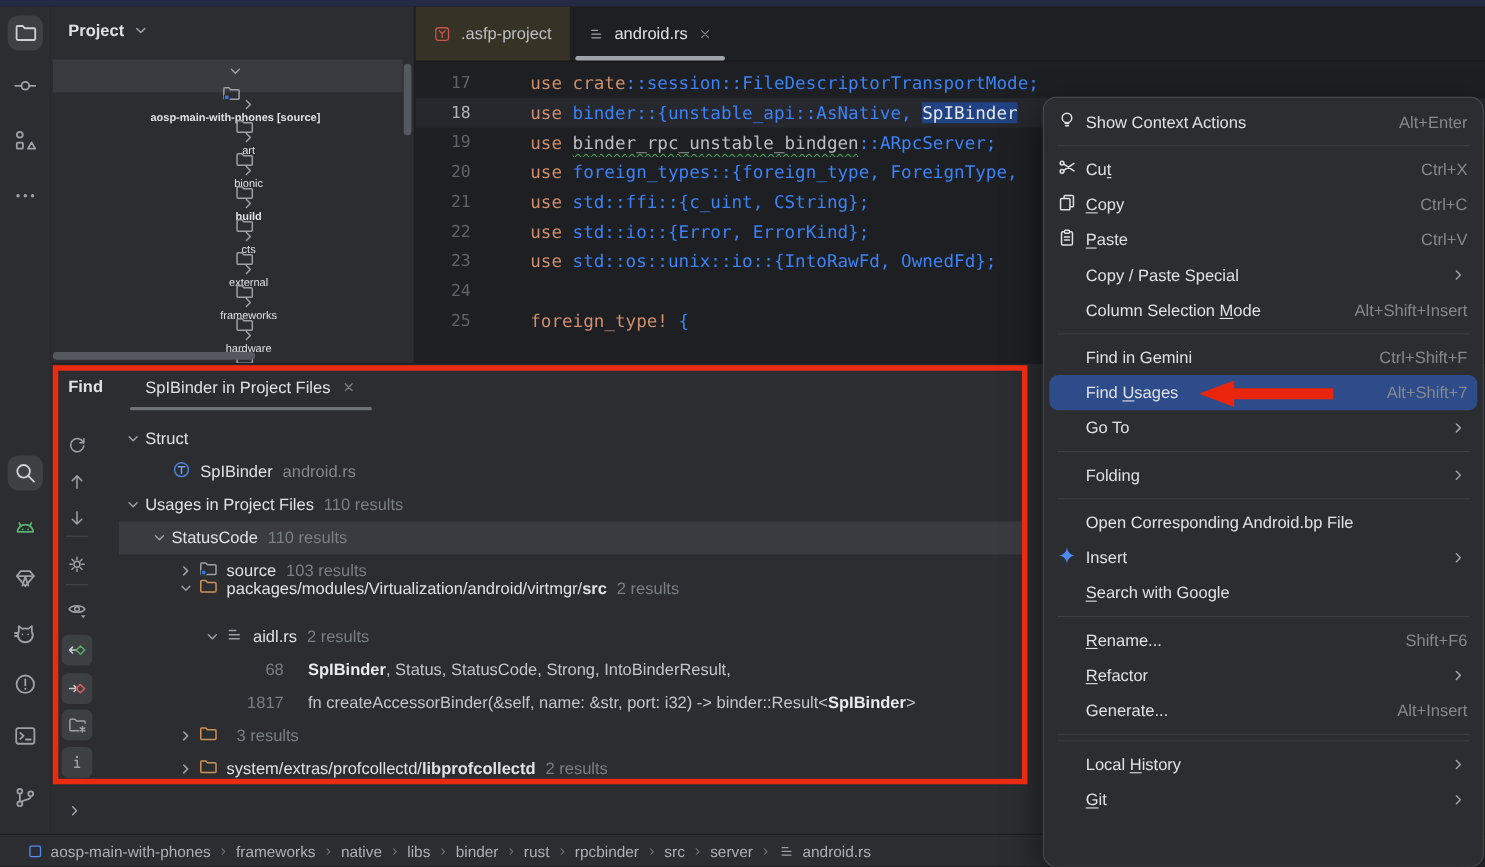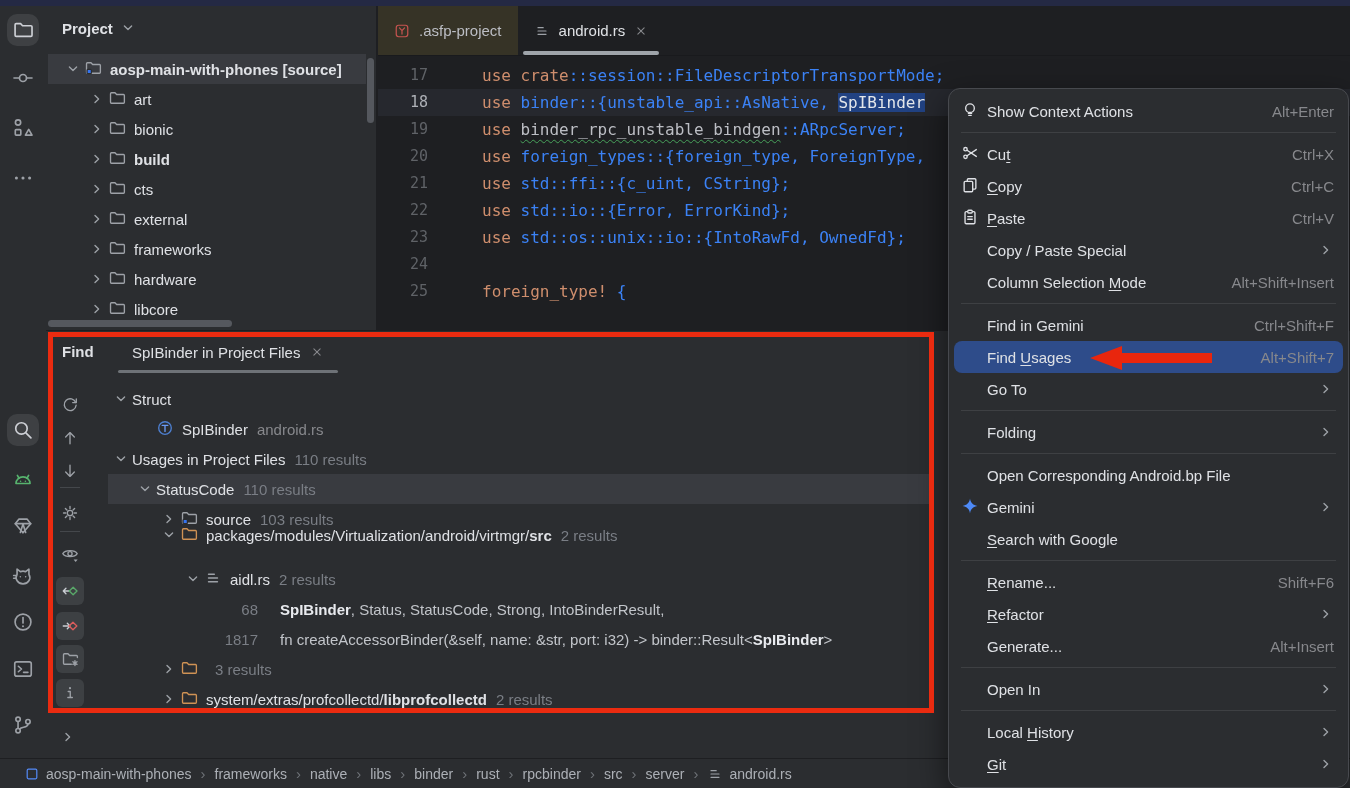--- a/index.html
+++ b/index.html
@@ -15,21 +15,21 @@
   
   .activity-bar{position:absolute;left:0;top:6px;bottom:30px;width:46px;background:#2b2d30;border-right:1px solid #1e1f22;}
   .ab-btn{position:absolute;left:7px;width:32px;height:32px;border-radius:10px;display:flex;align-items:center;justify-content:center;}
   .ab-btn.sel{background:#3e4043;}
   .ab-btn.sel .icon{color:#ced0d6;}
 
   
   .project-panel{position:absolute;left:46px;top:6px;width:332px;height:324px;background:#2b2d30;border-right:2px solid #1e1f22;box-sizing:border-box;overflow:hidden;}
   .pp-header{height:44px;display:flex;align-items:center;gap:7px;padding-left:16px;font-size:15px;font-weight:700;color:#dfe1e5;}
   .pp-header .icon svg{width:16px;height:16px}
-  .tree-row{position:absolute;left:0;right:10px;height:30px;display:flex;align-items:center;font-size:15px;white-space:nowrap;}
+  .tree-row{position:absolute;left:0;right:10px;height:30px;display:flex;align-items:center;font-size:10px;white-space:nowrap;flex-direction:column;}
   .tree-row .chev{width:22px;flex:0 0 22px;}
   .tree-row .ric{width:26px;flex:0 0 26px;}
   .tree-row .lbl{color:#dfe1e5;}
   .tree-row .lbl.b{font-weight:700;}
   .sel-stripe{position:absolute;background:#393b40;}
   .sb-v{position:absolute;right:2px;top:52px;width:7px;height:65px;border-radius:4px;background:#55585e;}
   .sb-h{position:absolute;left:2px;bottom:3px;width:184px;height:7px;border-radius:4px;background:#55585e;}
 
   
   .tab-bar{position:absolute;left:378px;top:6px;right:0;height:50px;background:#1e1f22;display:flex;border-bottom:1px solid #191a1d;box-sizing:border-box;}
@@ -760,21 +760,21 @@
       <div class="menu-sep"></div>
       <div class="mi">
         <span class="mi-icon"></span>
         <span class="mi-label">Open Corresponding Android.bp File</span>
         <span class="mi-right"></span>
       </div>
       <div class="mi">
         <span class="mi-icon"><svg viewBox="0 0 20 20" fill="none" stroke="currentColor" stroke-width="1.5" stroke-linecap="round" stroke-linejoin="round">
             <path d="M10 1.8C10.5 6.3 13.7 9.5 18.2 10 13.7 10.5 10.5 13.7 10 18.2 9.5 13.7 6.3 10.5 1.8 10 6.3 9.5 9.5 6.3 10 1.8z" fill="#4e8af7" stroke="none"></path>
           </svg></span>
-        <span class="mi-label">Gemini</span>
+        <span class="mi-label">Insert</span>
         <span class="mi-right">
           <span class="sub icon i16">
             <svg viewBox="0 0 20 20" fill="none" stroke="currentColor" stroke-width="1.5" stroke-linecap="round" stroke-linejoin="round">
               <path d="M7.5 5.5L12 10l-4.5 4.5" stroke-width="1.7"></path>
             </svg>
           </span>
         </span>
       </div>
       <div class="mi">
         <span class="mi-icon"></span>
@@ -801,31 +801,20 @@
         </span>
       </div>
       <div class="mi">
         <span class="mi-icon"></span>
         <span class="mi-label">Generate...</span>
         <span class="mi-right">
           <span>Alt+Insert</span>
         </span>
       </div>
       <div class="menu-sep"></div>
-      <div class="mi">
-        <span class="mi-icon"></span>
-        <span class="mi-label">Open In</span>
-        <span class="mi-right">
-          <span class="sub icon i16">
-            <svg viewBox="0 0 20 20" fill="none" stroke="currentColor" stroke-width="1.5" stroke-linecap="round" stroke-linejoin="round">
-              <path d="M7.5 5.5L12 10l-4.5 4.5" stroke-width="1.7"></path>
-            </svg>
-          </span>
-        </span>
-      </div>
       <div class="menu-sep"></div>
       <div class="mi">
         <span class="mi-icon"></span>
         <span class="mi-label">Local <u>H</u>istory</span>
         <span class="mi-right">
           <span class="sub icon i16">
             <svg viewBox="0 0 20 20" fill="none" stroke="currentColor" stroke-width="1.5" stroke-linecap="round" stroke-linejoin="round">
               <path d="M7.5 5.5L12 10l-4.5 4.5" stroke-width="1.7"></path>
             </svg>
           </span>

